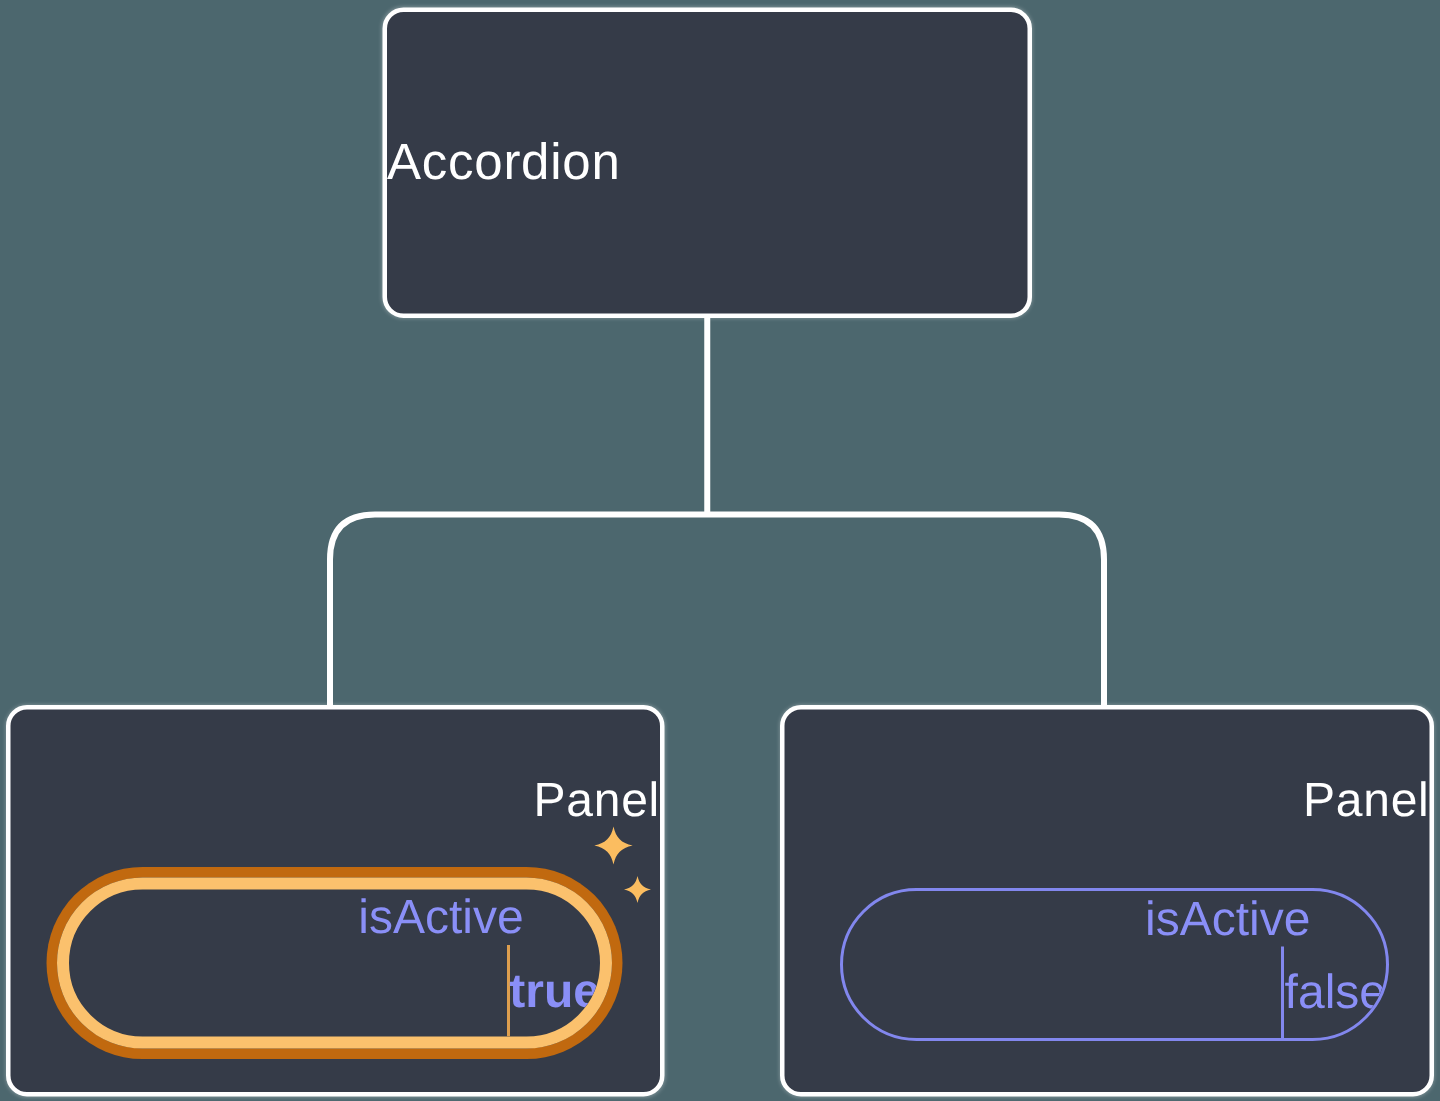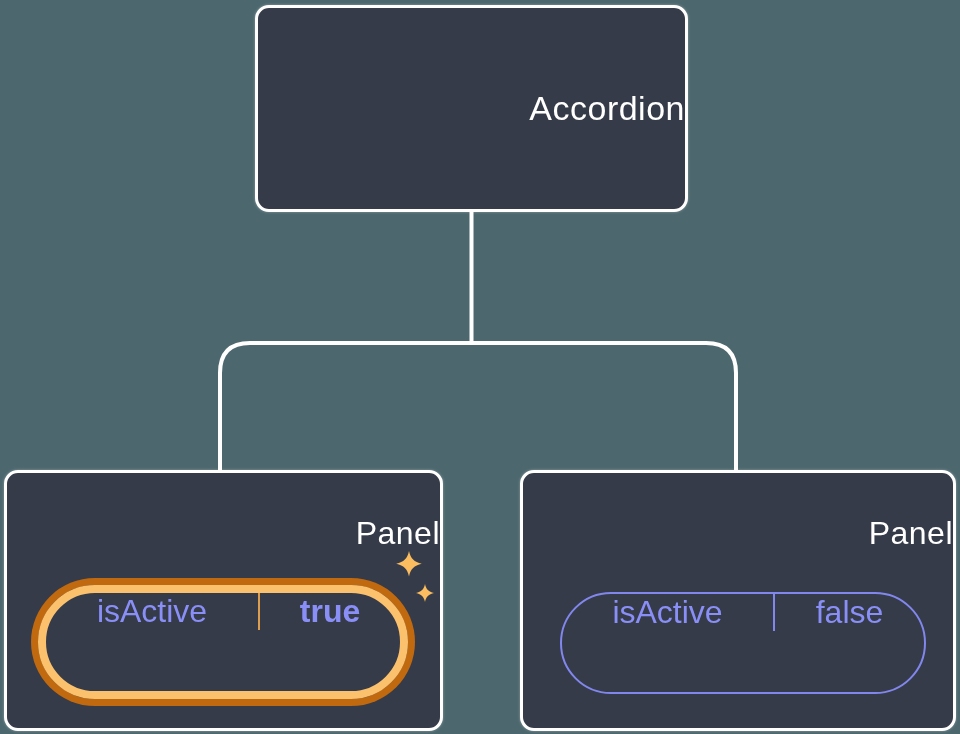--- a/index.html
+++ b/index.html
@@ -26,36 +26,36 @@
   .node{
     position:absolute;
     background:var(--card-bg);
     border:3px solid var(--card-border);
     border-radius:14px;
     z-index:1;
     box-shadow:0 0 3px rgba(255,255,255,0.35);
   }
   .node-root{
     left:255px;top:5px;width:433px;height:207px;
-    display:flex;align-items:center;justify-content:flex-end;
+    display:flex;align-items:center;justify-content:flex-start;
   }
   .root-label{
     color:var(--title-text);
     font-size:34px;font-weight:500;letter-spacing:0.5px;
   }
   .node-panel-left{left:4px;top:470px;width:439px;height:261px;}
   .node-panel-right{left:520px;top:470px;width:436px;height:261px;}
   .panel-title{
     position:absolute;top:42px;left:0;width:100%;
     text-align:right;color:var(--title-text);
     font-size:32px;font-weight:500;letter-spacing:0.5px;
   }
   .pill{
-    position:absolute;display:flex;align-items:flex-start;
-    border-radius:999px;overflow:hidden;
+    position:absolute;display:flex;align-items:flex-end;
+    border-radius:999px;overflow:hidden;flex-direction:column;
   }
   .pill-highlighted{
     left:31px;top:112px;width:370px;height:114px;
     border:8px solid var(--highlight-inner);
     box-shadow:0 0 0 7px var(--highlight-outer);
   }
   .pill-plain{
     left:37px;top:119px;width:366px;height:102px;
     border:2px solid var(--pill-border-purple);
   }

